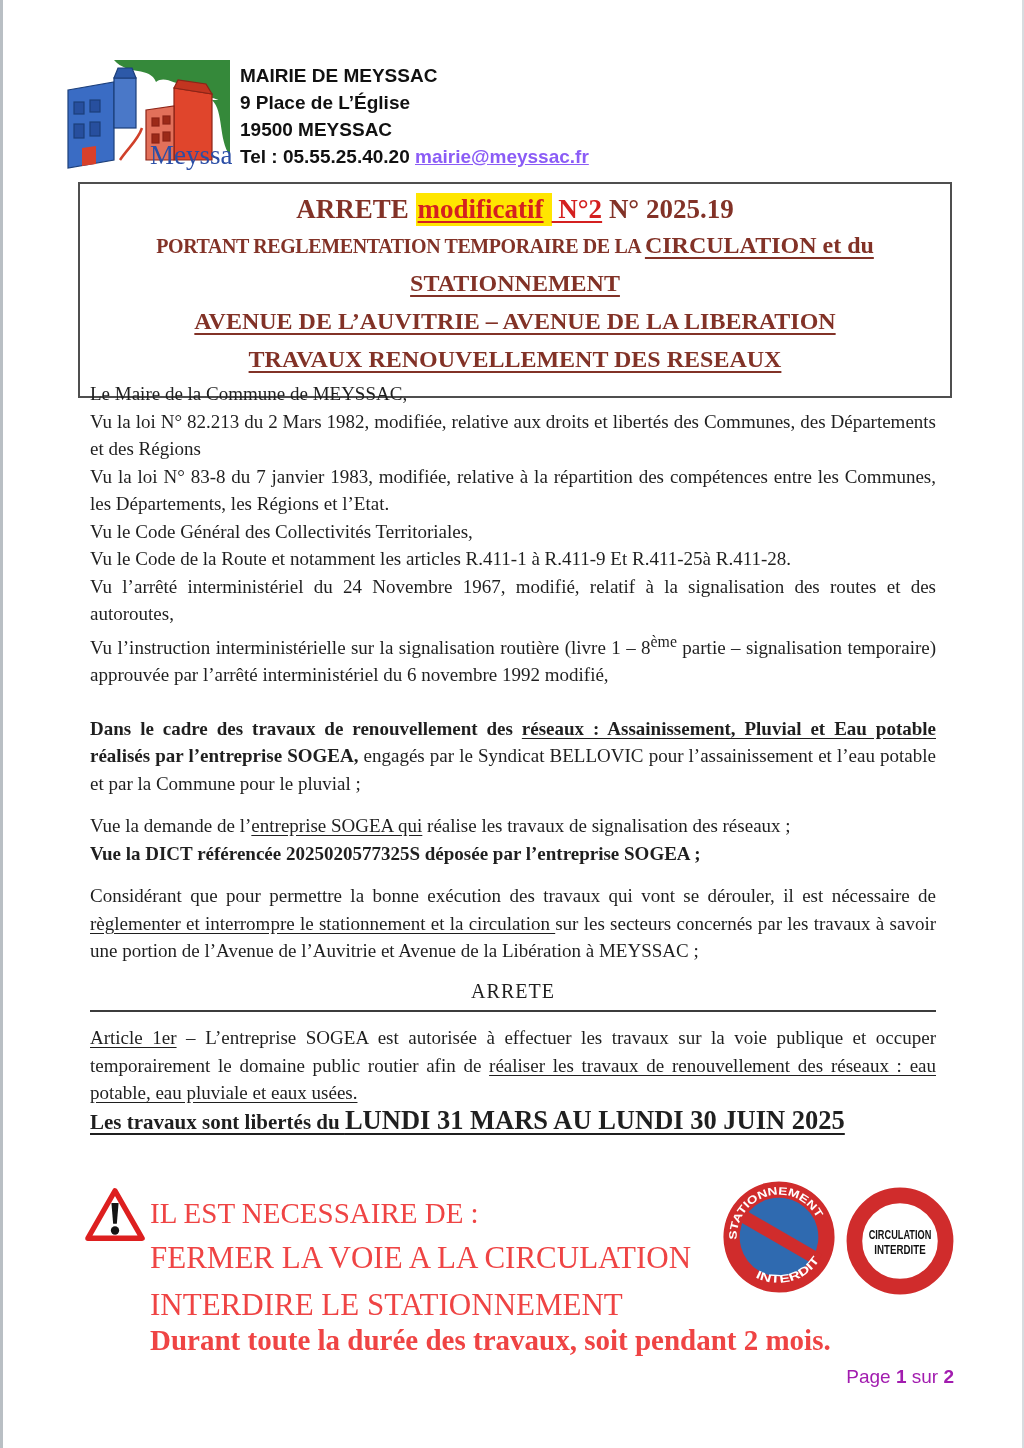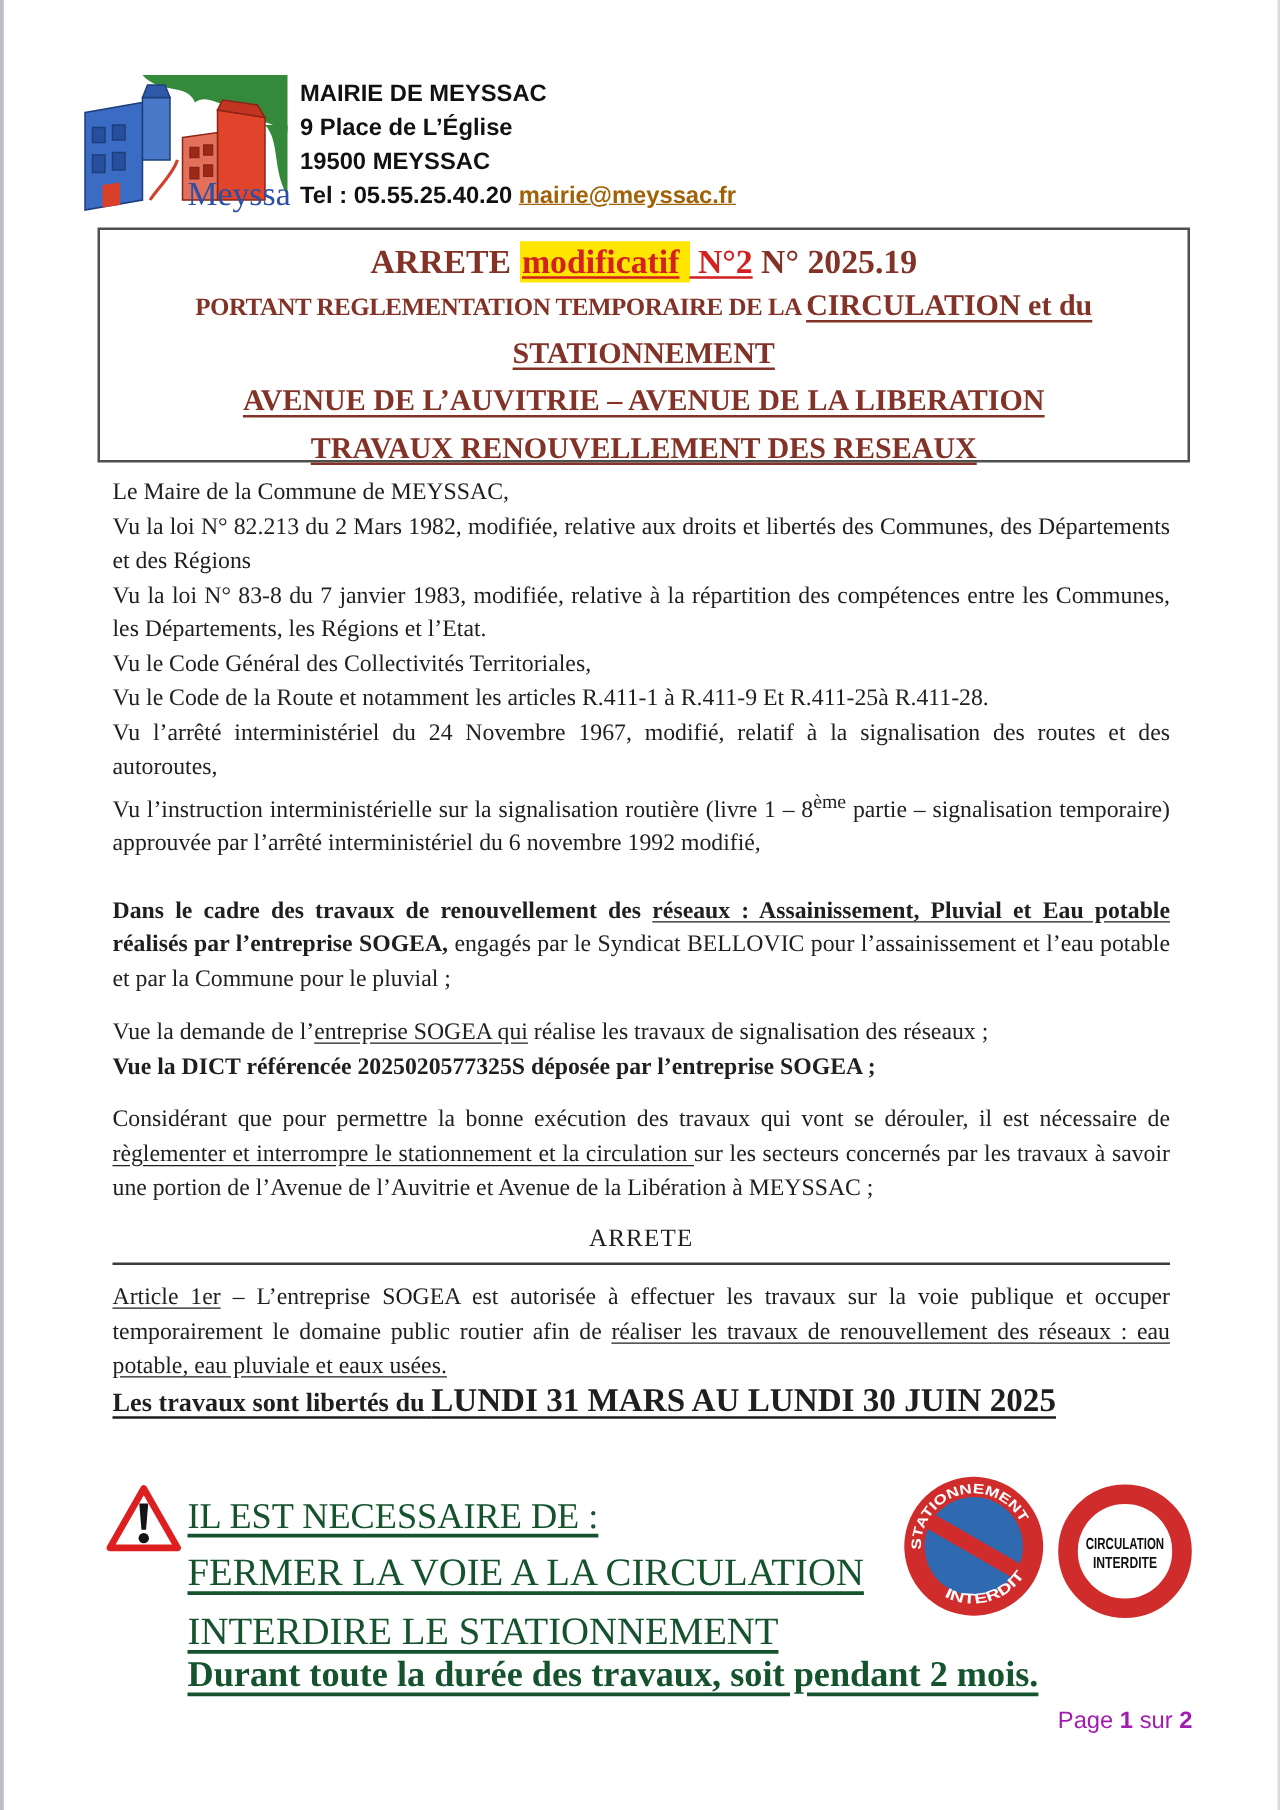--- a/index.html
+++ b/index.html
@@ -12,25 +12,25 @@
   .edge-left { position:absolute; left:0; top:0; width:3px; height:100%; background:#b9bfc4; }
   .edge-right { position:absolute; right:0; top:0; width:2px; height:100%; background:#d8dcdf; }
 
   
   .logo { position:absolute; left:62px; top:60px; width:170px; height:113px; }
   .header-text {
     position:absolute; left:240px; top:62px;
     font-family:"Liberation Sans", sans-serif; font-weight:bold;
     font-size:19px; line-height:27px; color:#111;
   }
-  .header-text a { color:#a16207; text-decoration:underline; }
+  .header-text a { color:#8b5cf6; text-decoration:underline; }
 
   
   .title-box {
-    position:absolute; left:78px; top:182px; width:874px; height:188px;
+    position:absolute; left:78px; top:182px; width:874px; height:216px;
     border:2px solid #4f4f4f; text-align:center; padding-top:8px;
     color:#823227; font-weight:bold; line-height:35px;
   }
   .title-box .t1 { font-size:27px; }
   .title-box .t1 .maroon { color:#823227; }
   .title-box .red-u { color:#d42020; text-decoration:underline; text-decoration-color:#d42020; text-decoration-thickness:2px; text-underline-offset:3px; }
   .title-box .hl { background:#ffe600; padding:1px 8px 2px 2px; }
   .title-box .t2 .small { font-size:20px; letter-spacing:-0.4px; }
   .title-box .t2 .big-u, .title-box .u-line { font-size:24px; text-decoration:underline; text-decoration-thickness:2px; text-underline-offset:4px; }
   .title-box > div { margin-bottom:1px; }
@@ -52,22 +52,22 @@
   .rule { border-top:2px solid #3c3c3c; margin-top:5px; }
   .travaux {
     margin-top:23px; font-weight:bold; white-space:nowrap; text-align:left;
     text-decoration:underline; text-decoration-thickness:2px; text-underline-offset:4px;
   }
   .travaux .lead { font-size:21px; }
   .travaux .caps { font-size:26.5px; }
 
   
   .warning-triangle { position:absolute; left:84px; top:1186px; width:62px; height:58px; }
-  .warn-line { position:absolute; color:#14532d; font-weight:bold;
-    text-decoration:underline; text-decoration-thickness:2.5px; text-underline-offset:5px; }
+  .warn-line { position:absolute; color:#ef4444; font-weight:bold;
+    text-decoration-thickness:2.5px; text-underline-offset:5px; }
   .warn-1 { left:150px; top:1197px; font-size:29px; font-weight:normal; }
   .warn-2 { left:150px; top:1240px; font-size:31px; font-weight:normal; }
   .warn-3 { left:150px; top:1287px; font-size:31px; font-weight:normal;text-align:right; }
   .warn-4 { left:150px; top:1324px; font-size:29px; }
 
   .sign-noparking { position:absolute; left:720px; top:1178px; width:118px; height:118px; transform:rotate(-15deg); }
   .sign-noentry  { position:absolute; left:843px; top:1184px; width:114px; height:114px; }
 
   
   .footer {

